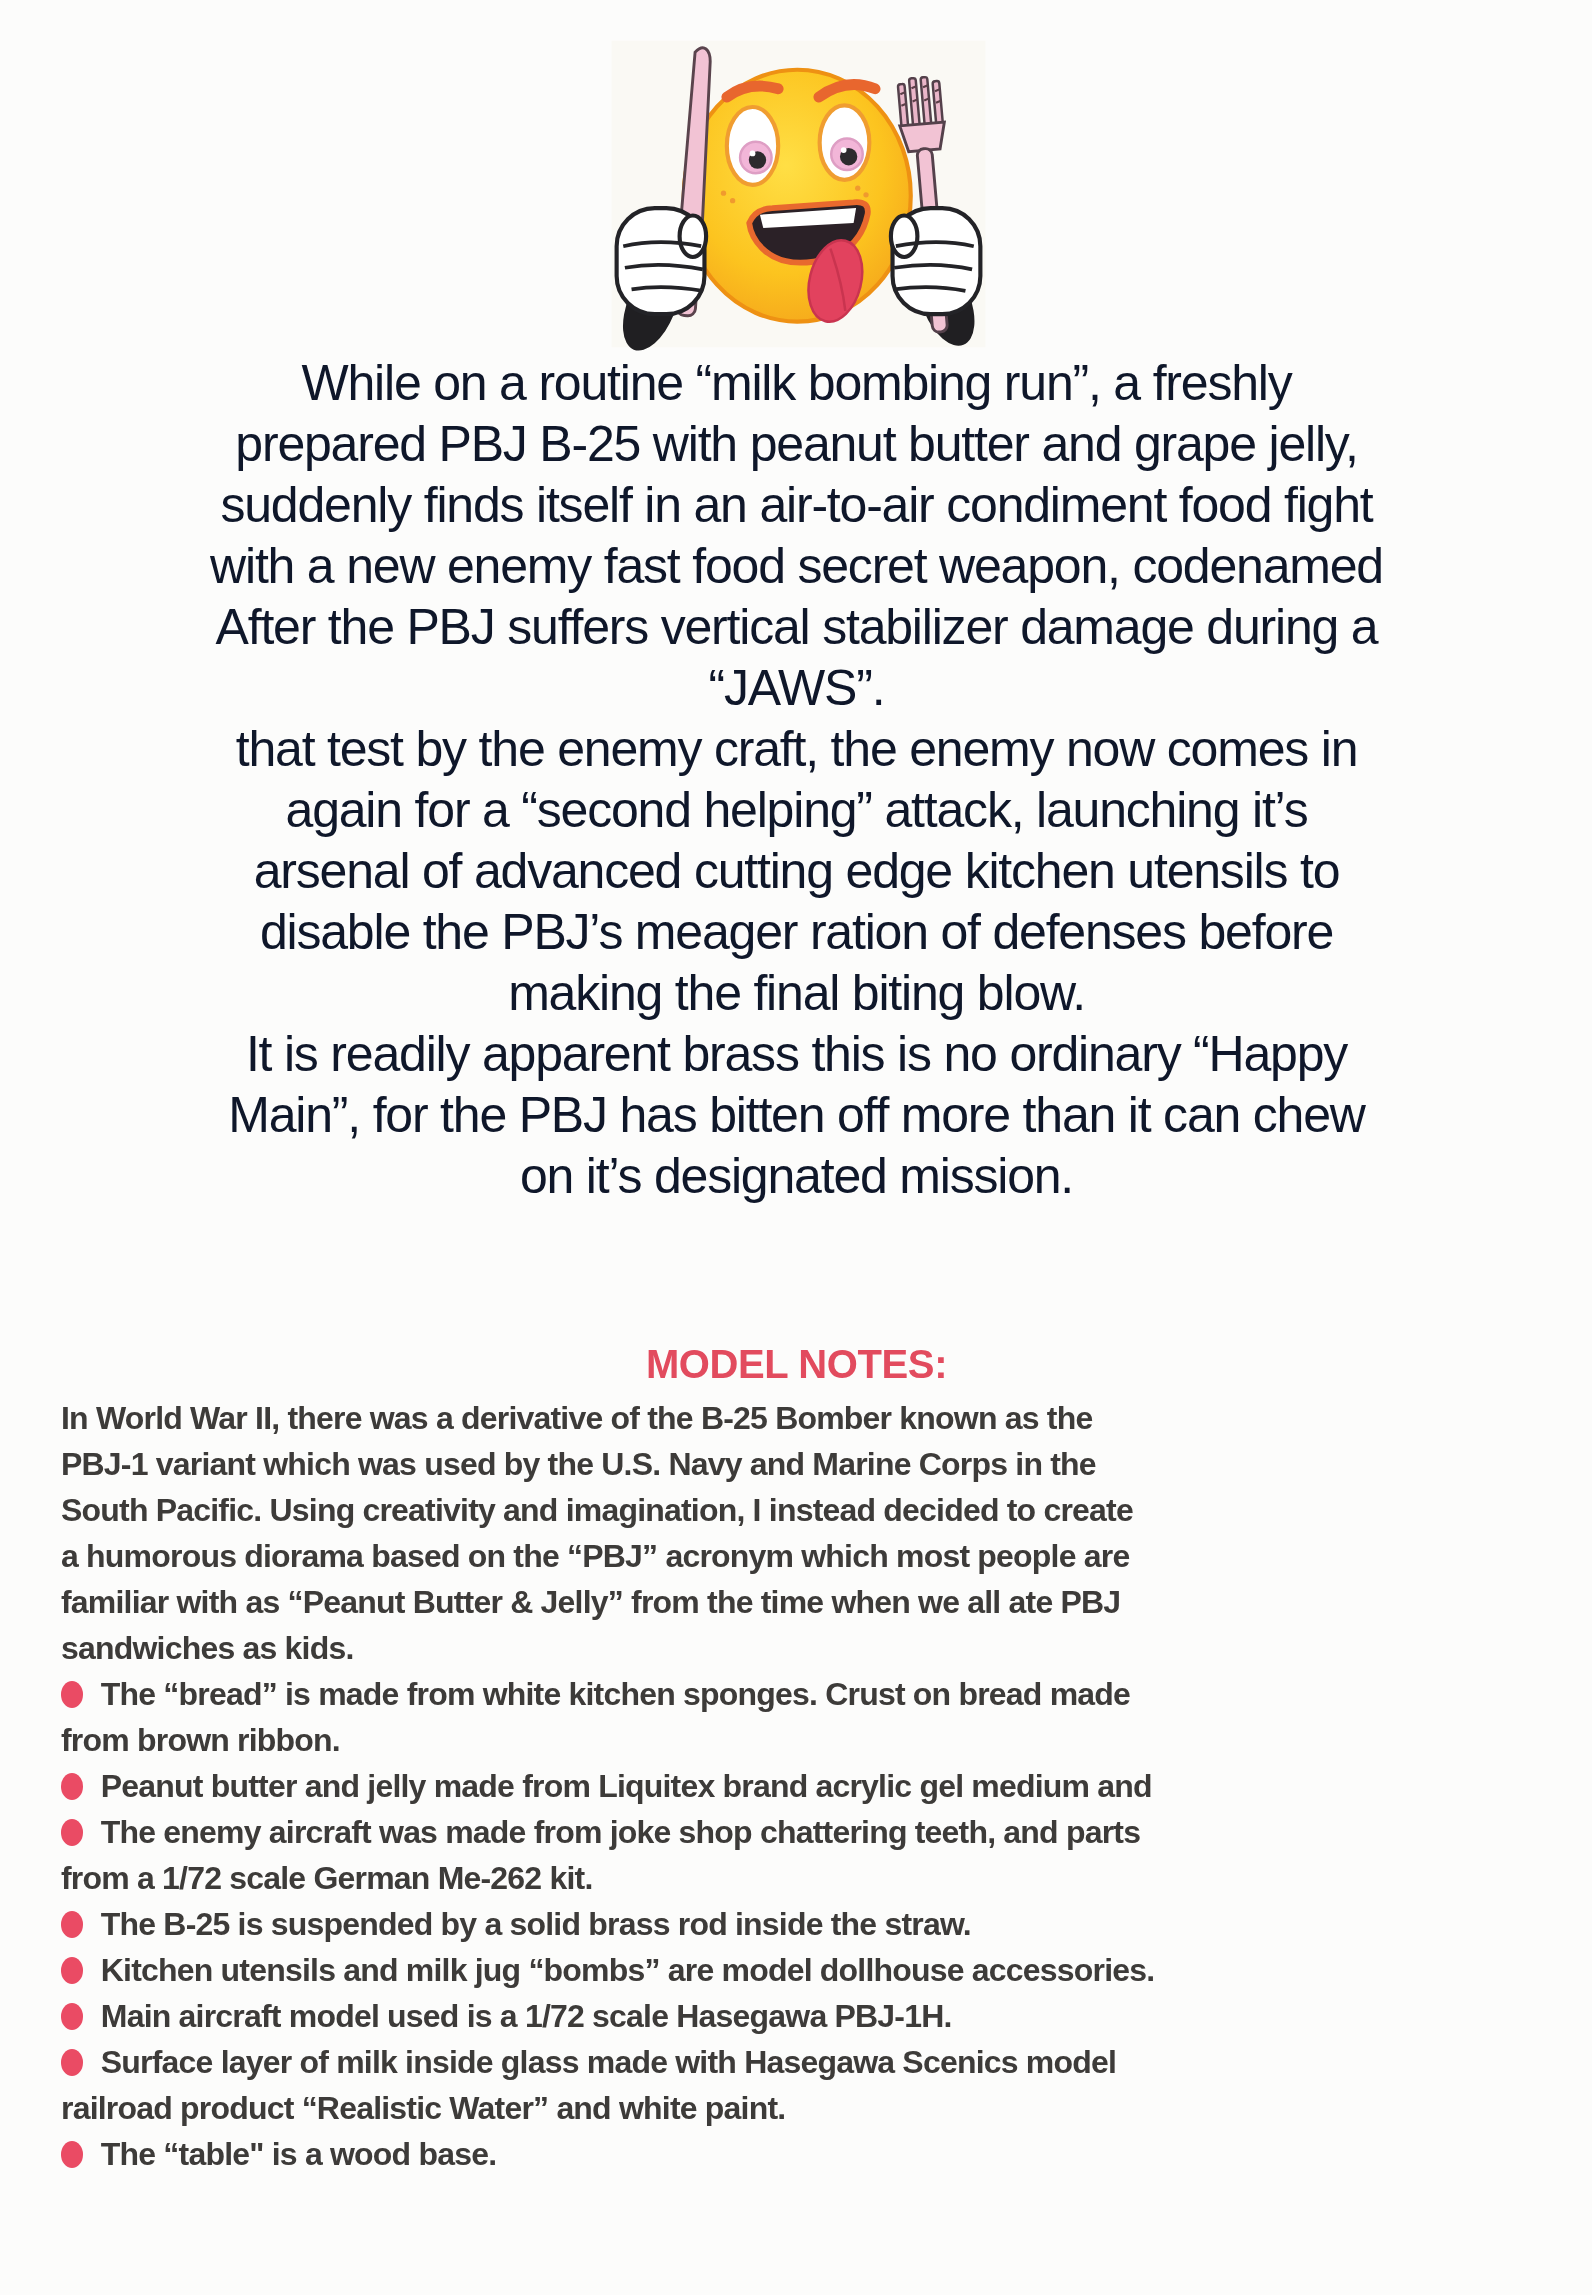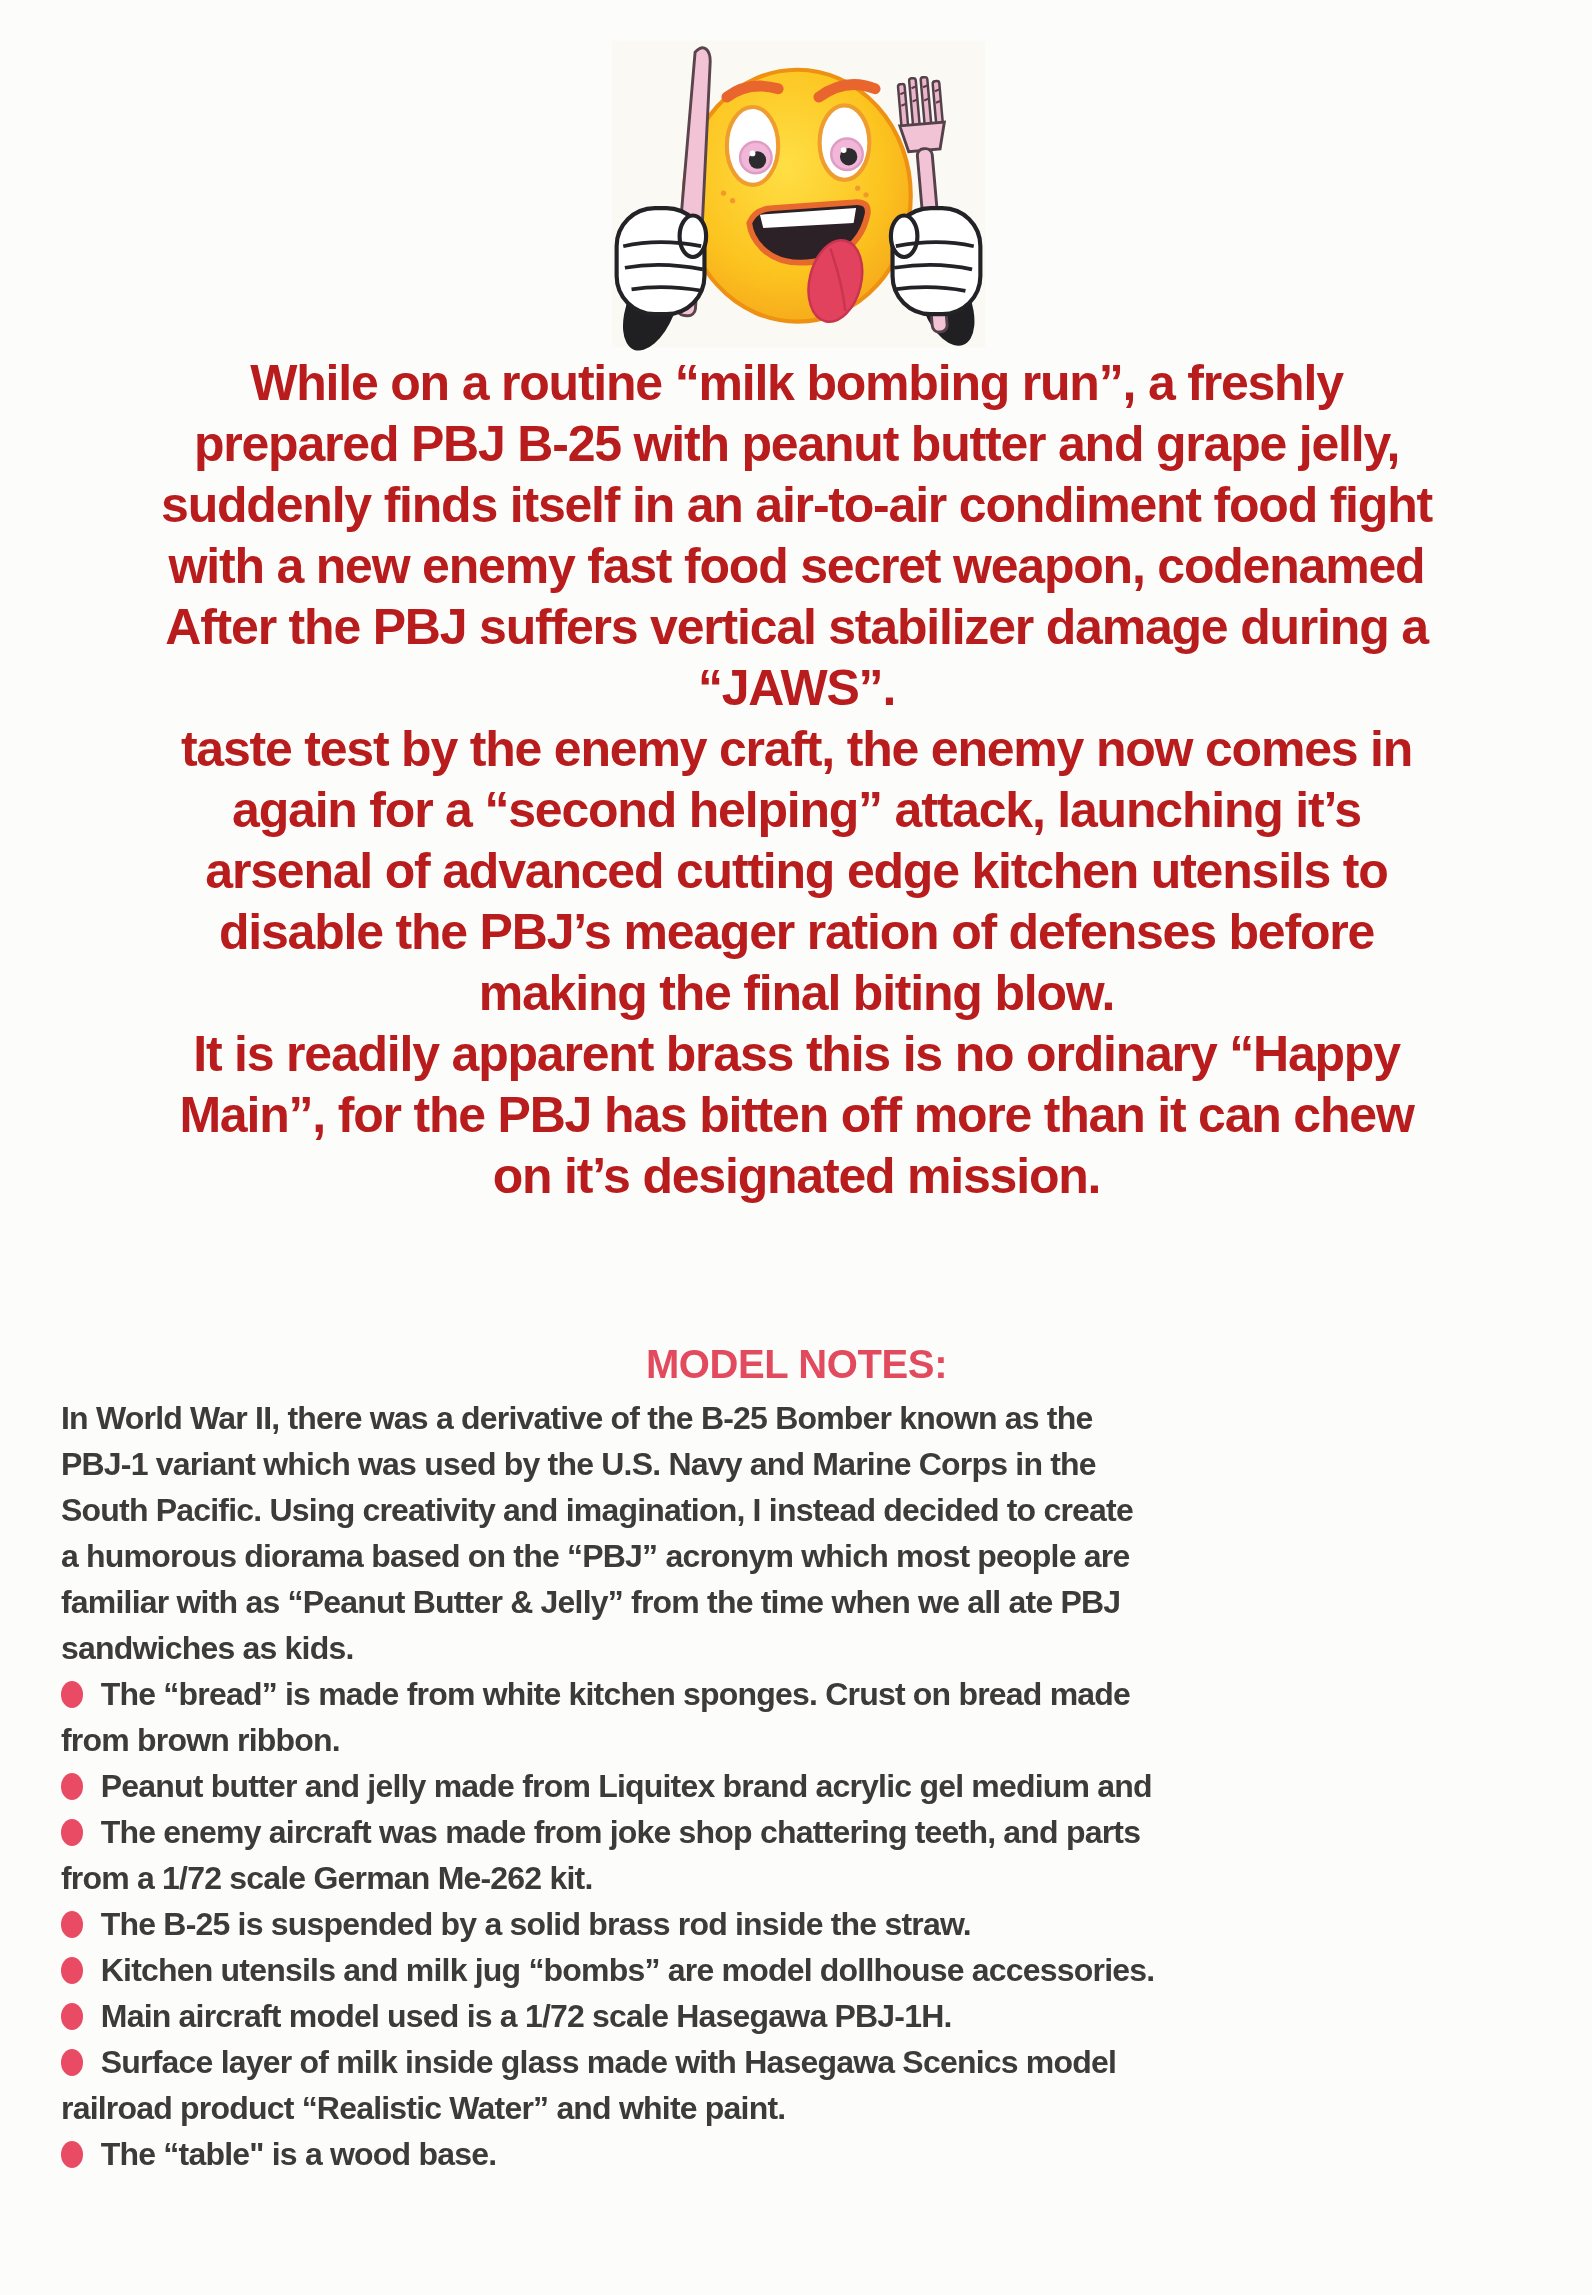--- a/index.html
+++ b/index.html
@@ -5,22 +5,22 @@
   html,body{margin:0;padding:0;}
   body{
     width:1593px;height:2295px;position:relative;overflow:hidden;
     background:#fcfcfb;
     font-family:"Liberation Sans","DejaVu Sans",sans-serif;
   }
   .page{position:absolute;inset:0;background:#fcfcfb;}
   .illo{position:absolute;left:610px;top:37px;width:377px;height:314px;}
   .story{position:absolute;top:353px;left:46px;right:46px;text-align:center;}
   .story-line{
-    height:61px;line-height:61px;font-size:50px;font-weight:bold;
-    letter-spacing:-1.2px;white-space:nowrap;color:#b91c1c;
+    height:61px;line-height:61px;font-size:50px;font-weight:normal;
+    letter-spacing:-1.2px;white-space:nowrap;color:#0f172a;
   }
   .notes-heading{
     position:absolute;top:1341px;left:0;right:0;text-align:center;
     font-size:40px;line-height:46px;font-weight:bold;letter-spacing:-0.4px;
     color:#e24b5e;
   }
   .notes{position:absolute;top:1395px;left:61px;right:16.6px;}
   .note-line{
     height:46px;line-height:46px;font-size:32px;font-weight:bold;
     letter-spacing:-0.8px;white-space:nowrap;color:#3d3b39;
@@ -113,21 +113,21 @@
     </svg>
   </div>
 
   <div class="story">
       <div class="story-line">While on a routine “milk bombing run”, a freshly</div>
       <div class="story-line">prepared PBJ B-25 with peanut butter and grape jelly,</div>
       <div class="story-line">suddenly finds itself in an air-to-air condiment food fight</div>
       <div class="story-line">with a new enemy fast food secret weapon, codenamed</div>
       <div class="story-line">After the PBJ suffers vertical stabilizer damage during a</div>
       <div class="story-line">“JAWS”.</div>
-      <div class="story-line">taste test by the enemy craft, the enemy now comes in</div>
+      <div class="story-line">that test by the enemy craft, the enemy now comes in</div>
       <div class="story-line">again for a “second helping” attack, launching it’s</div>
       <div class="story-line">arsenal of advanced cutting edge kitchen utensils to</div>
       <div class="story-line">disable the PBJ’s meager ration of defenses before</div>
       <div class="story-line">making the final biting blow.</div>
       <div class="story-line">It is readily apparent brass this is no ordinary “Happy</div>
       <div class="story-line">Main”, for the PBJ has bitten off more than it can chew</div>
       <div class="story-line">on it’s designated mission.</div>
     </div>
 
   <div class="notes-heading" style="color: rgb(226, 75, 94);">MODEL NOTES:</div>

